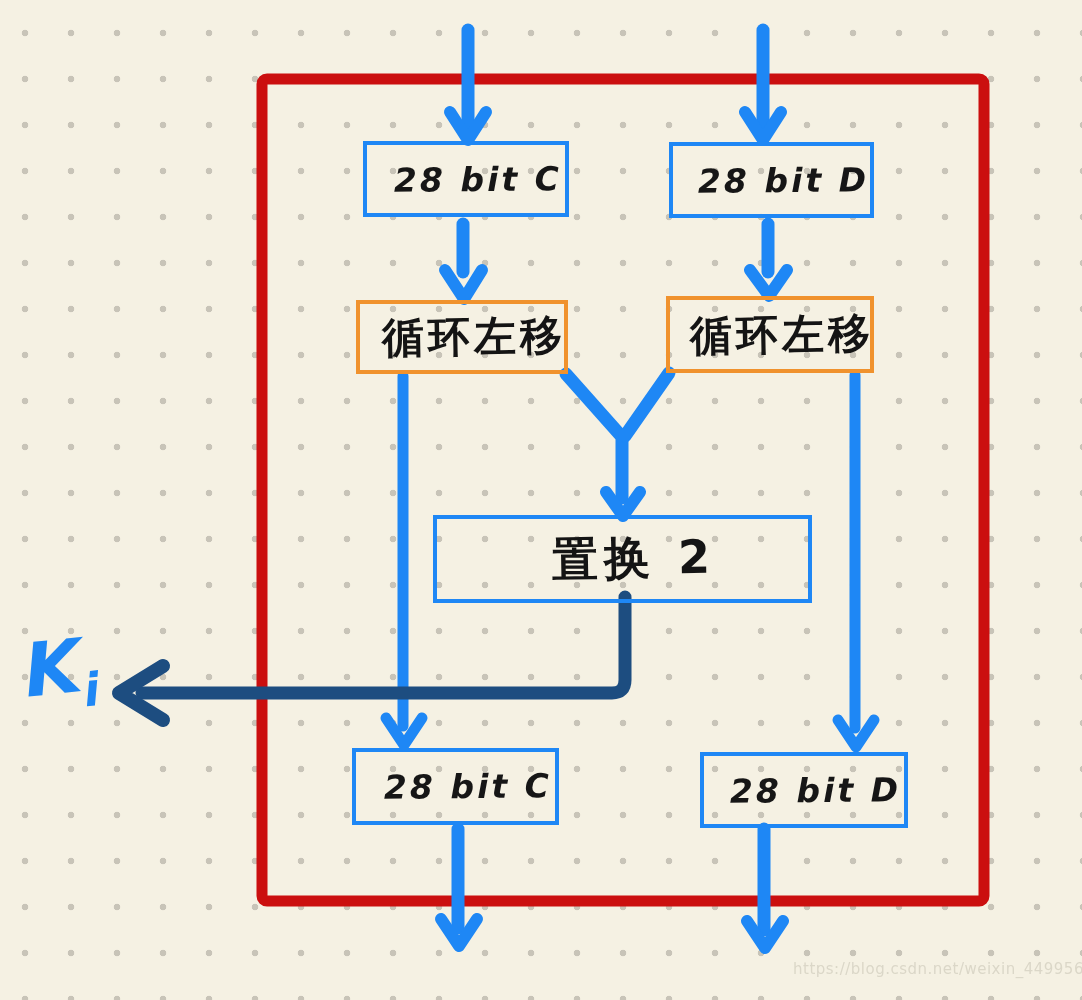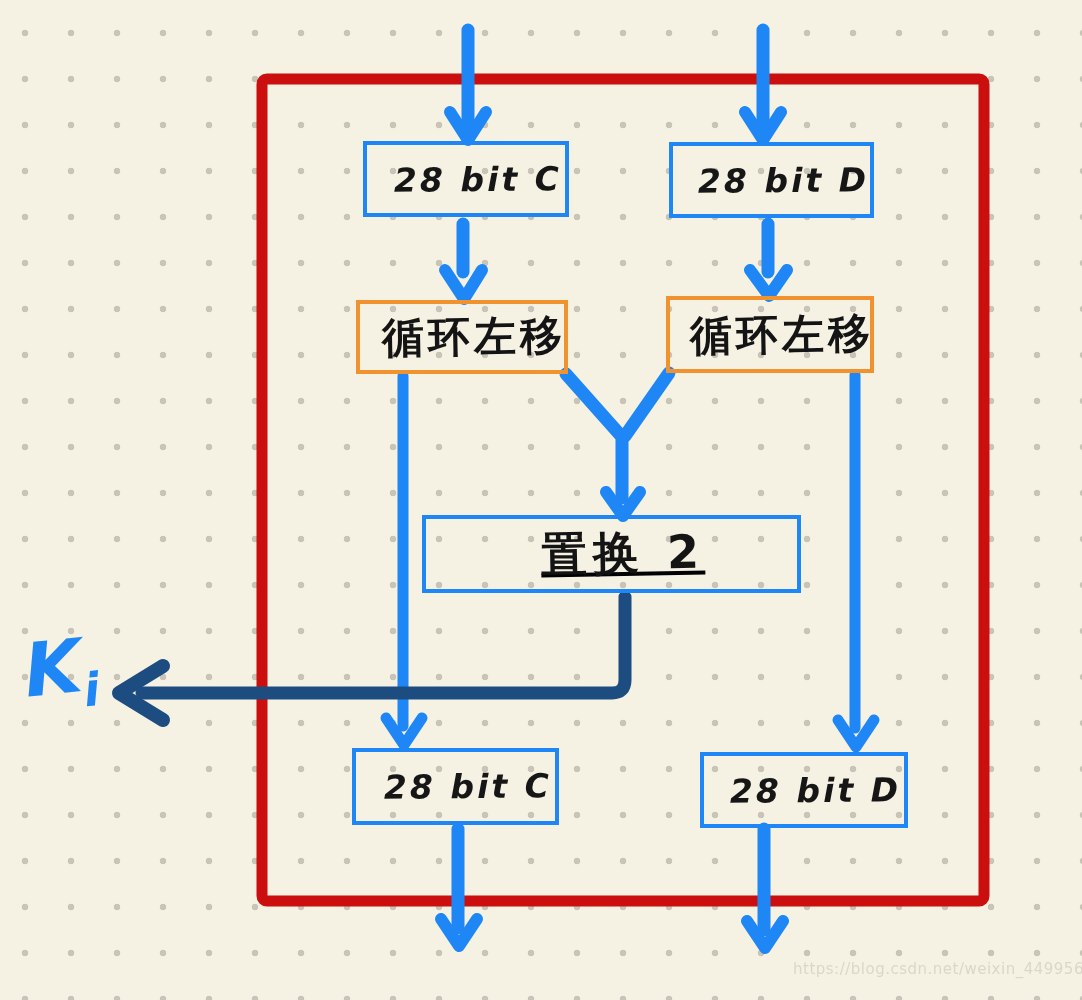--- a/index.html
+++ b/index.html
@@ -119,21 +119,21 @@
   </div>
 
   <div class="box orange-box" style="left:356px; top:300px; width:212px; height:74px;">
     <span class="cjk-label">循环左移</span>
   </div>
 
   <div class="box orange-box" style="left:666px; top:296px; width:208px; height:77px;">
     <span class="cjk-label">循环左移</span>
   </div>
 
-  <div class="box blue-box" style="left:422px; top:515px; width:379px; height:78px;text-decoration:underline;">
+  <div class="box blue-box" style="left:433px; top:515px; width:379px; height:88px;">
     <span class="perm-label">置换 2</span>
   </div>
 
   <div class="box blue-box" style="left:352px; top:748px; width:207px; height:77px;">
     <span class="latin-label">28 bit C</span>
   </div>
 
   <div class="box blue-box" style="left:700px; top:752px; width:208px; height:76px;">
     <span class="latin-label">28 bit D</span>
   </div>

